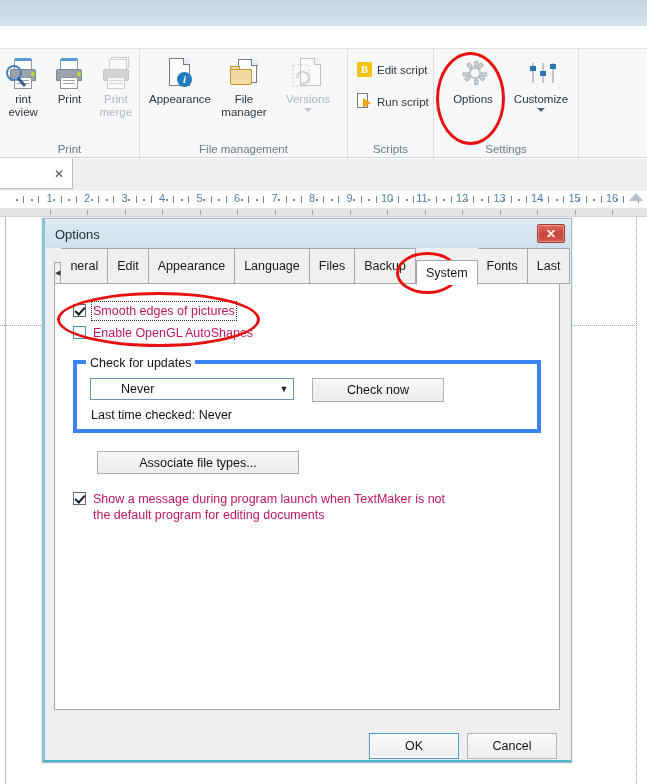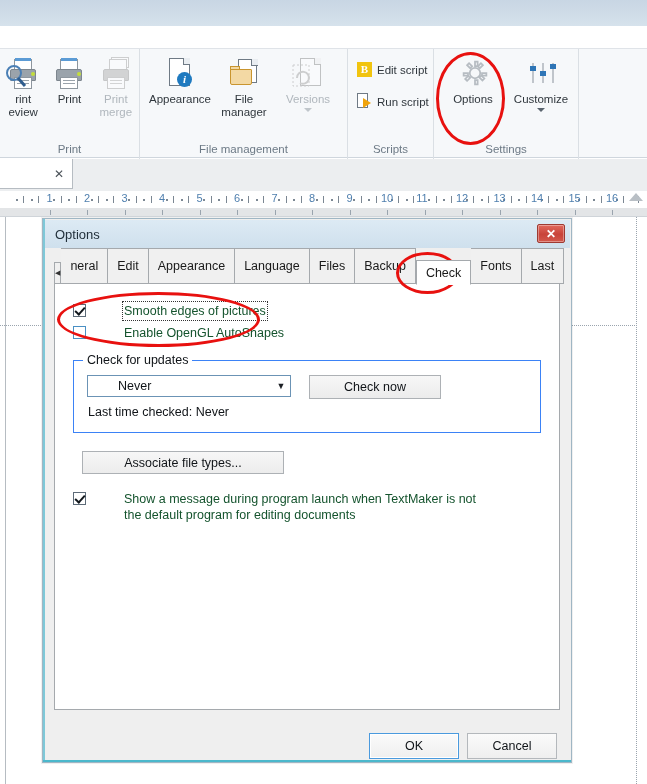--- a/index.html
+++ b/index.html
@@ -202,26 +202,26 @@
   .cbrow { display:flex; align-items:flex-start; gap:7px; }
   .cbox {
     width:13px; height:13px; background:#fff; border:1px solid #5d6b78;
     position:relative; flex:none; margin-top:1px; cursor:default;
   }
   .cbox.blue { border-color:#4a90c4; }
   .cbox.checked::after {
     content:""; position:absolute; left:3px; top:0px; width:4px; height:8px;
     border:solid #12181d; border-width:0 2px 2px 0; transform:rotate(42deg);
   }
-  .cblabel { font-size:12.5px; color:#14532d; line-height:16px;margin-left:31px; }
+  .cblabel { font-size:12.5px; color:#be185d; line-height:16px; }
   .focus-dot { outline:1px dotted #333; outline-offset:1px; }
 
   
   .groupbox {
-    position:absolute; border:1px solid #3b82f6;
+    position:absolute; border:4px solid #3b82f6;
   }
   .groupbox > .gb-title {
     position:absolute; left:9px; top:-8px; background:#fff; padding:0 4px;
     font-size:12.5px; color:#101418;
   }
   .combo {
     position:absolute; background:#fff; border:1px solid #6b93b5;
     display:flex; align-items:center; cursor:default;padding-left:24px;
   }
   .combo .val { font-size:12.5px; color:#101418; margin-left:6px; flex:1; }
@@ -531,21 +531,21 @@
     </div>
 
     <div class="tabrow">
       <div class="scrollarrow">◀</div>
       <div class="tab" style="border-left:none;">neral</div>
       <div class="tab">Edit</div>
       <div class="tab">Appearance</div>
       <div class="tab">Language</div>
       <div class="tab">Files</div>
       <div class="tab">Backup</div>
-      <div class="tab active">Check</div>
+      <div class="tab active">System</div>
       <div class="tab">Fonts</div>
       <div class="tab">Last</div>
     </div>
 
     <div class="tabpanel">
 
       <div class="cbrow" style="position:absolute;left:18px;top:19px;">
         <span class="cbox checked"></span>
         <span class="cblabel focus-dot">Smooth edges of pictures</span>
       </div>
@@ -561,21 +561,21 @@
         <div class="combo" style="left:13px; top:14px; width:204px; height:22px;">
           <span class="val">Never</span>
           <span class="arr">▼</span>
         </div>
 
         <div class="pbtn" style="position:absolute; left:235px; top:14px; width:132px; height:24px;">Check now</div>
 
         <div class="statictext" style="left:14px; top:44px;">Last time checked: Never</div>
       </div>
 
-      <div class="pbtn" style="position:absolute; left:27px; top:167px; width:202px; height:23px;">Associate file types...</div>
+      <div class="pbtn" style="position:absolute; left:42px; top:167px; width:202px; height:23px;">Associate file types...</div>
 
       <div class="cbrow" style="position:absolute;left:18px;top:207px;width:440px;">
         <span class="cbox checked"></span>
         <span class="cblabel"><span>Show a message during program launch when TextMaker is not</span><br><span>the default program for editing documents</span></span>
       </div>
 
     </div>
   </div>
 
   <div class="okbtn">OK</div>

